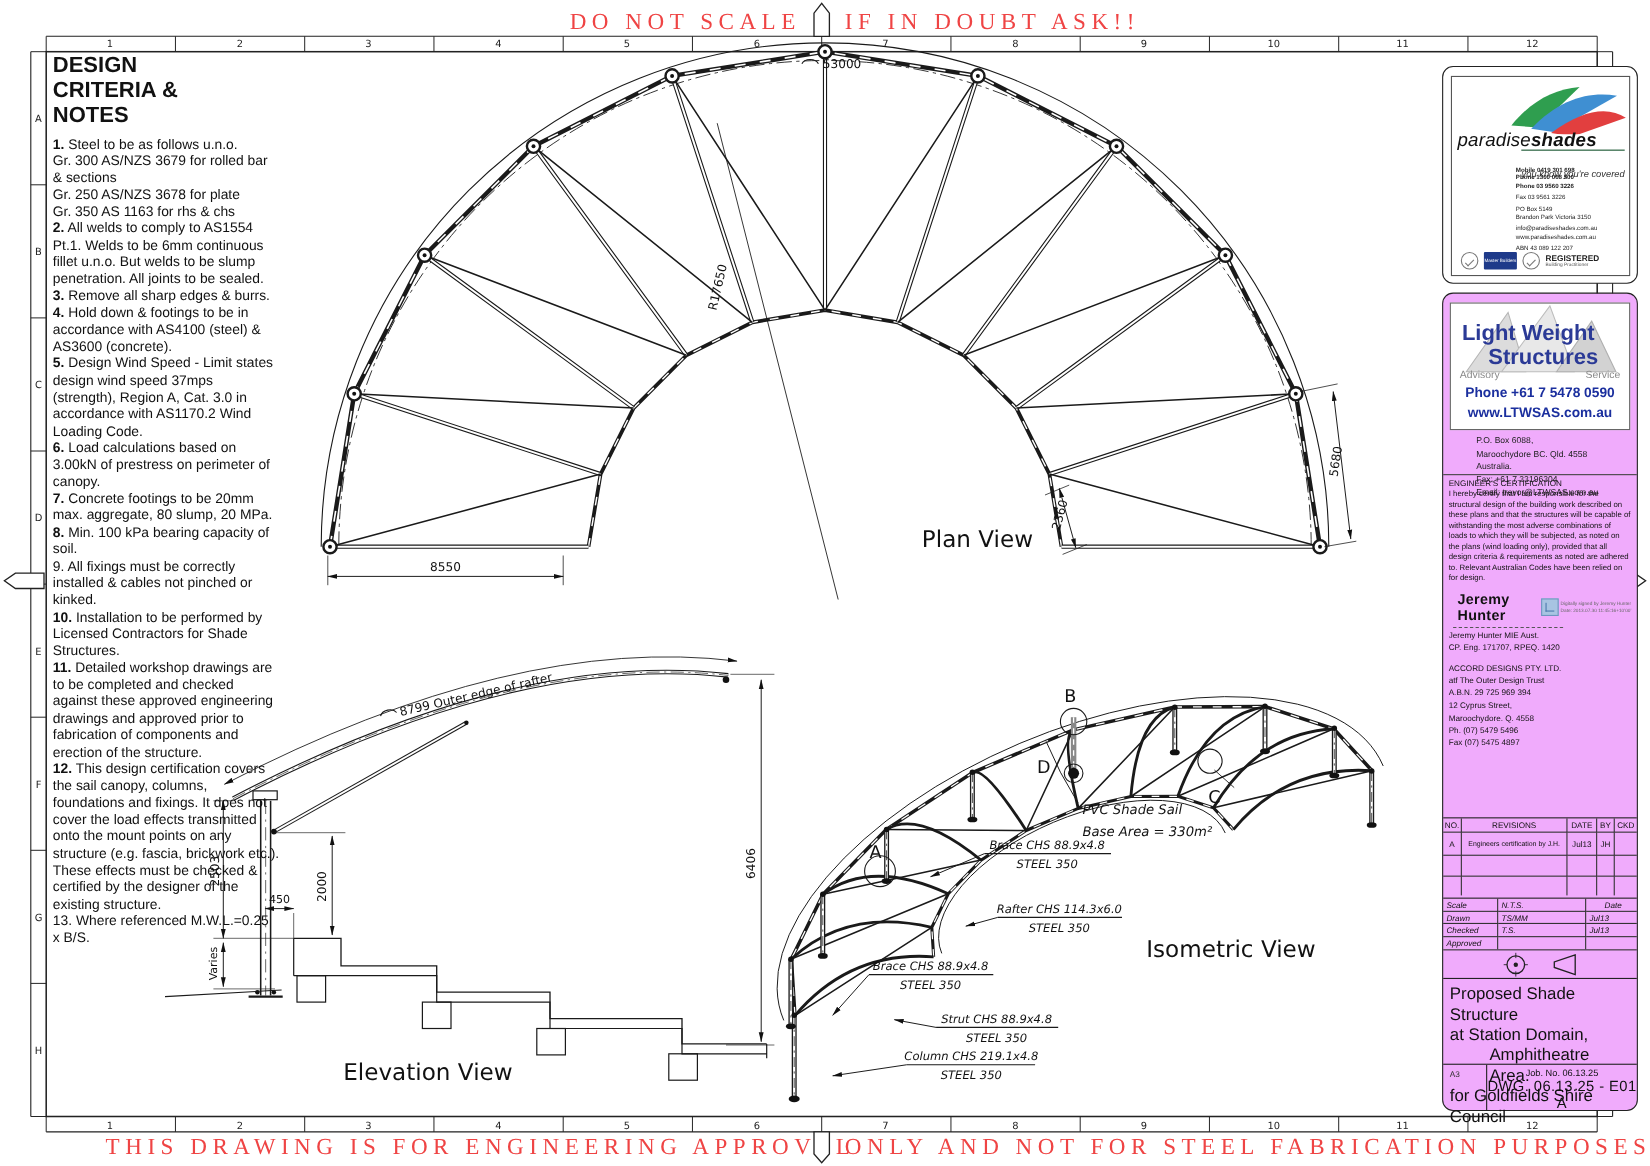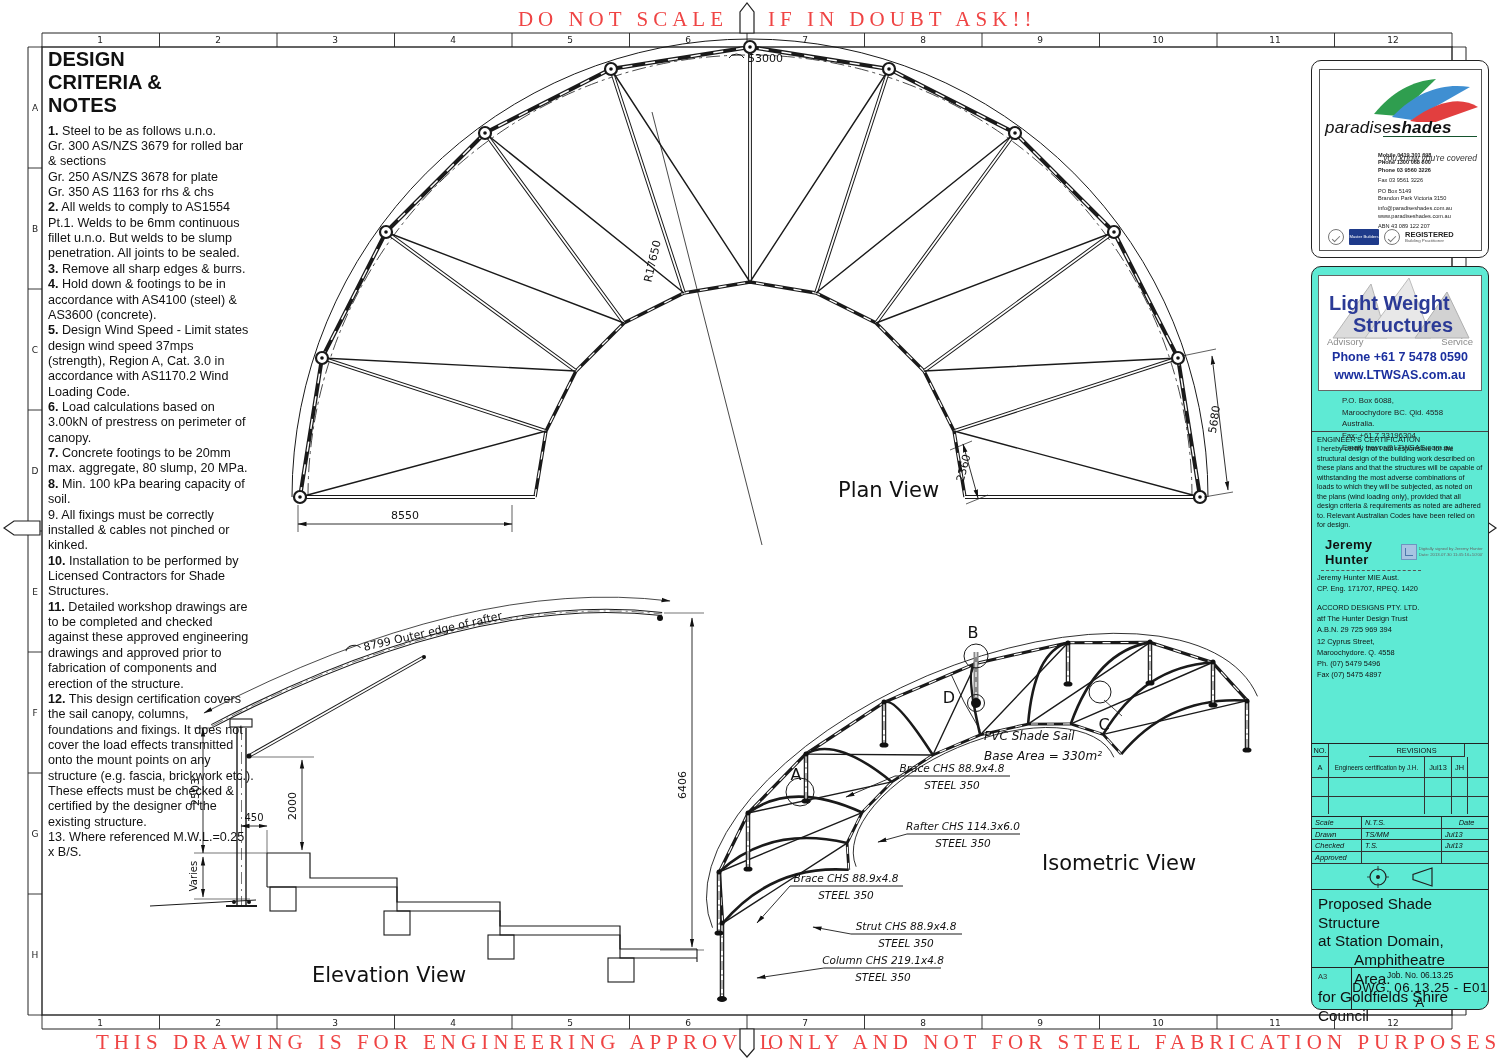--- a/index.html
+++ b/index.html
@@ -35,21 +35,21 @@
   .p-contacts{position:absolute;left:58px;top:82px;font-size:5.6px;line-height:1.32;color:#222;}
   .p-contacts .grp{margin-bottom:3px;}
   .p-contacts .bold{font-weight:bold;}
   .p-badges{position:absolute;left:8px;bottom:5px;right:4px;display:flex;align-items:center;gap:5px;}
   .mb-sq{width:30px;height:16px;background:#1e3a8a;color:#fff;font-size:4.2px;line-height:1.1;
     display:flex;align-items:center;justify-content:center;text-align:center;border-radius:1px;}
   .ring{width:14px;height:14px;border:1.4px solid #777;border-radius:50%;position:relative;flex:none;}
   .ring::after{content:"";position:absolute;left:3px;top:6px;width:7px;height:3px;border-left:1.3px solid #777;border-bottom:1.3px solid #777;transform:rotate(-45deg);}
   .reg{font-size:7.5px;font-weight:bold;color:#222;line-height:1.05;}
   .reg small{display:block;font-size:4.4px;font-weight:normal;color:#555;}
-  .lbox{position:absolute;left:0;top:206px;width:176px;height:742px;border:1.6px solid #222;border-radius:10px;background:#5eead4;}
+  .lbox{position:absolute;left:0;top:206px;width:176px;height:742px;border:1.6px solid #222;border-radius:10px;background:#f0abfc;}
   .lsec{position:absolute;left:0;right:0;}
   .lws-inner{left:6px;top:8px;width:162px;height:114px;border:1px solid #666;position:absolute;overflow:hidden;background:#fff;}
   .lws-name{position:absolute;left:10px;top:16px;font-size:20px;font-weight:bold;color:#2b3a96;line-height:1.1;z-index:2;}
   .lws-name .l2{margin-left:24px;}
   .lws-sub{position:absolute;left:8px;right:8px;top:60px;display:flex;justify-content:space-between;font-size:9.5px;color:#8a8a8a;z-index:2;}
   .lws-phone{position:absolute;left:0;right:0;top:74px;text-align:center;font-size:12.5px;font-weight:bold;color:#1b2f9e;z-index:2;}
   .lws-web{position:absolute;left:0;right:0;top:92px;text-align:center;font-size:12.5px;font-weight:bold;color:#1b2f9e;z-index:2;}
   .lws-addr{position:absolute;left:30px;top:128px;font-size:7.8px;line-height:1.5;color:#222;}
   .sec-cert{top:164px;height:242px;border-top:1px solid #444;padding:3px 5px;}
   .cert-h{font-size:7.4px;margin:0 0 1px 0;}
@@ -62,21 +62,21 @@
   .sigline{border-top:1px dashed #555;width:100px;margin:3px 0 2px 4px;}
   .certid{font-size:7.4px;line-height:1.45;margin:0;}
   .accord{font-size:7.4px;line-height:1.5;margin:8px 0 0 0;}
   .sec-ref{top:406px;height:70px;border-top:1.4px solid #222;}
   .tbl{display:grid;font-size:7.4px;}
   .tbl .c{border-right:1px solid #333;border-bottom:1px solid #333;display:flex;align-items:center;justify-content:center;overflow:hidden;}
   .tbl .c:last-child{border-right:none;}
   .ref-h{grid-template-columns:68% 32%;height:13px;}
   .ref-r{grid-template-columns:68% 32%;height:19px;}
   .sec-rev{top:476px;height:73px;border-top:1.4px solid #222;}
-  .rev-h{grid-template-columns:17px 96px 27px 16px 1fr;height:13px;gap:40px;}
+  .rev-h{grid-template-columns:17px 96px 27px 16px 1fr;height:13px;}
   .rev-r{grid-template-columns:17px 96px 27px 16px 1fr;height:21px;}
   .rev-r2{grid-template-columns:17px 96px 27px 16px 1fr;height:19px;}
   .rev-small{font-size:6.3px;}
   .sec-scale{top:549px;height:47px;border-top:1.4px solid #222;font-style:italic;}
   .sc-r{grid-template-columns:50px 80px 1fr;height:11.7px;font-size:7.4px;}
   .sc-r .c{justify-content:flex-start;padding-left:3px;}
   .sec-proj{top:596px;height:26px;border-top:1px solid #333;display:flex;align-items:center;justify-content:center;gap:18px;}
   .sec-title{top:622px;height:78px;border-top:1.6px solid #222;padding:5px 6px 0 6px;}
   .t-l{font-size:15.3px;line-height:1.22;margin:0;}
   .t-l3{margin-left:36px;}
@@ -464,21 +464,21 @@
             <div>Date: 2013.07.30 11:45:16+10'00'</div>
           </span>
         </div>
         <div class="sigline"></div>
         <p class="certid">
           <span>Jeremy Hunter MIE Aust.</span><br>
           <span>CP. Eng. 171707, RPEQ. 1420</span>
         </p>
         <p class="accord">
           <span>ACCORD DESIGNS PTY. LTD.</span><br>
-          <span>atf The Hunter Design Trust</span><br>
+          <span>atf The Outer Design Trust</span><br>
           <span>A.B.N. 29 725 969 394</span><br>
           <span>12 Cyprus Street,</span><br>
           <span>Maroochydore. Q. 4558</span><br>
           <span>Ph. (07) 5479 5496</span><br>
           <span>Fax (07) 5475 4897</span>
         </p>
       </div>
 
 
       <div class="lsec sec-rev">

